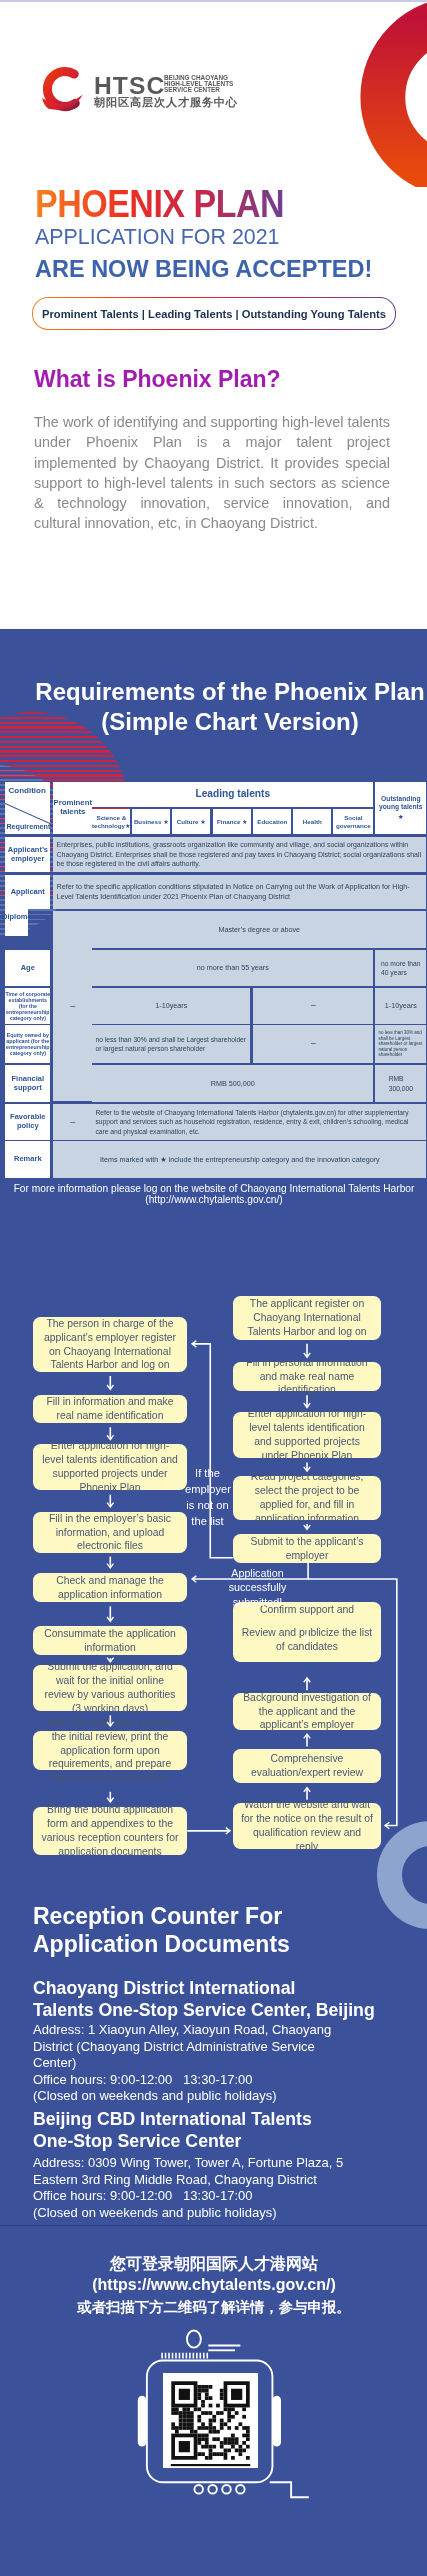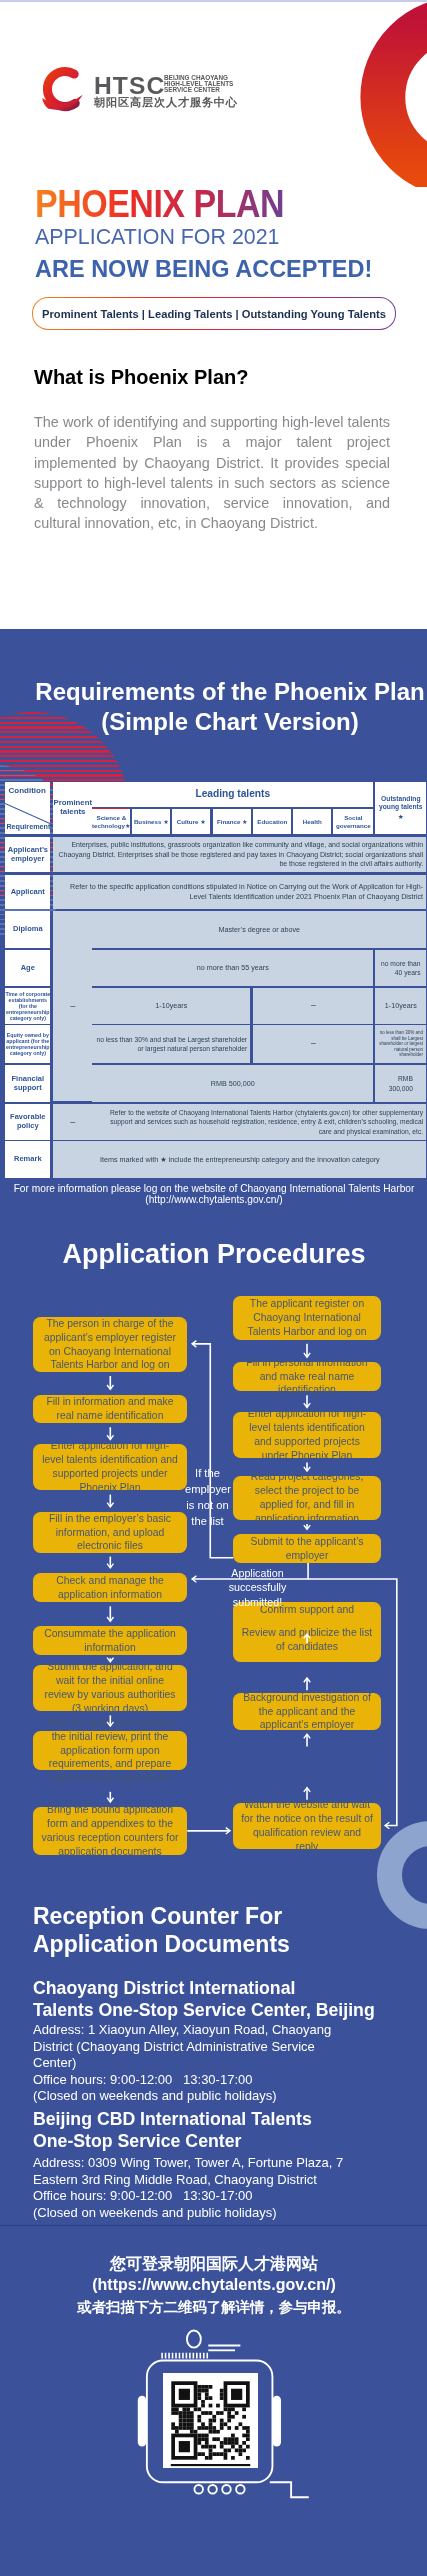--- a/index.html
+++ b/index.html
@@ -23,44 +23,44 @@
     background:linear-gradient(90deg,#f58220 0%,#ee2c24 38%,#c12a4e 68%,#6f3f93 100%);
     -webkit-background-clip:text;background-clip:text;color:transparent;}
   .hero-sub1{left:35px;top:225px;font-size:21.4px;font-weight:500;color:#4768ae;}
   .hero-sub2{left:35px;top:256px;font-size:23.5px;font-weight:800;color:#3d63ad;}
   .tagpill{left:32px;top:297px;width:362px;height:31px;border-radius:16px;
     background:linear-gradient(#fff,#fff) padding-box,
                linear-gradient(90deg,#f58220,#ee2c24,#c12a4e,#6f3f93) border-box;
     border:1.6px solid transparent;display:flex;align-items:center;justify-content:center;
     font-size:11.2px;font-weight:700;color:#1c3050;}
 
-  .about-h{left:34px;top:366px;font-size:20px;font-weight:800;color:#000000;}
+  .about-h{left:34px;top:366px;font-size:23px;font-weight:800;color:#a21caf;}
   .about-p{left:34px;top:412px;width:356px;font-size:14.4px;line-height:20.3px;color:#87898c;
     text-align:justify;}
 
   
   .blueband{left:0;top:629px;width:428px;height:1947px;background:#3b529a;}
   .stripes-red{left:-64px;top:712px;width:193px;height:193px;border-radius:50%;
     background:repeating-linear-gradient(#d6203c 0 2.1px,transparent 2.1px 4.8px);z-index:1;}
   .stripes-blue{left:-91px;top:765px;width:171px;height:171px;border-radius:50%;
     background:repeating-linear-gradient(#5b74b5 0 1.6px,transparent 1.6px 4.8px);z-index:1;}
   .req-h{left:0;top:677px;width:428px;text-align:center;font-size:24px;line-height:30px;
     font-weight:800;color:#fff;z-index:2;padding-left:16px;}
 
   
   .tbl{left:5.3px;top:782px;width:422px;height:396px;z-index:2;}
   .tl{position:absolute;background:#fff;color:#2e5498;font-weight:700;display:flex;
       align-items:center;justify-content:center;text-align:center;font-size:7.5px;line-height:1.15;}
   .tc{position:absolute;background:#c8d4e2;color:#2e4257;display:flex;align-items:center;
-      justify-content:center;text-align:right;font-size:7.2px;line-height:1.35;padding:0 3.2px;box-sizing:border-box;}
+      justify-content:center;text-align:left;font-size:7.2px;line-height:1.35;padding:0 3.2px;box-sizing:border-box;}
   .tfoot{left:0;top:1183px;width:428px;text-align:center;color:#fff;font-size:10.2px;z-index:2;}
 
   
   .proc-h{left:0;top:1239px;width:428px;text-align:center;font-size:27px;font-weight:800;color:#fff;z-index:2;}
-  .fbox{position:absolute;background:#eab308;border-radius:7.5px;color:#475772;
+  .fbox{position:absolute;background:#fef9c3;border-radius:7.5px;color:#475772;
     display:flex;align-items:center;justify-content:center;text-align:center;
     font-size:10.4px;line-height:1.33;padding:2.1px 7.5px;box-sizing:border-box;z-index:2;}
   .flabel{position:absolute;color:#fff;text-align:center;z-index:3;}
   .flow-svg{left:0;top:1284px;z-index:3;}
 
   .lightring{left:377px;top:1821px;width:108px;height:108px;border-radius:50%;
     border:25px solid #8da5ce;box-sizing:border-box;z-index:1;}
 
   
   .rec-h{left:33px;top:1902px;font-size:23px;line-height:28px;font-weight:800;color:#fff;z-index:2;}
@@ -141,21 +141,21 @@
       <span>Outstanding young talents</span>
       <span style="margin-top:2.1px">★</span>
     </div>
 
     <div class="tl" style="left:0;top:55px;width:45px;height:35px">Applicant’s employer</div>
     <div class="tc" style="left:48px;top:55px;width:373px;height:35px;font-size:7px">Enterprises, public institutions, grassroots organization like community and village, and social organizations within Chaoyang District. Enterprises shall be those registered and pay taxes in Chaoyang District; social organizations shall be those registered in the civil affairs authority.</div>
 
     <div class="tl" style="left:0;top:93px;width:45px;height:34px">Applicant</div>
     <div class="tc" style="left:48px;top:93px;width:373px;height:34px">Refer to the specific application conditions stipulated in Notice on Carrying out the Work of Application for High-Level Talents Identification under 2021 Phoenix Plan of Chaoyang District</div>
 
-    <div class="tl" style="left:0;top:129px;width:45px;height:37px">Diploma</div>
+    <div class="tl" style="left:0;top:117px;width:23px;height:37px">Diploma</div>
     <div class="tc" style="left:48px;top:129px;width:39px;height:190px;font-size:9px">–</div>
     <div class="tc" style="left:87px;top:129px;width:334px;height:37px">Master’s degree or above</div>
 
     <div class="tl" style="left:0;top:168px;width:45px;height:36px">Age</div>
     <div class="tc" style="left:87px;top:168px;width:281px;height:36px">no more than 55 years</div>
     <div class="tc pre" style="left:370px;top:168px;width:51px;height:36px;font-size:6.7px">no more than
 40 years</div>
 
     <div class="tl" style="left:0;top:206px;width:45px;height:36px;font-size:5.3px">Time of corporate establishments (for the entrepreneurship category only)</div>
     <div class="tc" style="left:87px;top:206px;width:158px;height:36px">1-10years</div>
@@ -175,21 +175,20 @@
     <div class="tl" style="left:0;top:322px;width:45px;height:36px">Favorable policy</div>
     <div class="tc" style="left:48px;top:322px;width:39px;height:36px;font-size:9px">–</div>
     <div class="tc" style="left:87px;top:322px;width:334px;height:36px;font-size:6.7px">Refer to the website of Chaoyang International Talents Harbor (chytalents.gov.cn) for other supplementary support and services such as household registration, residence, entry &amp; exit, children’s schooling, medical care and physical examination, etc.</div>
 
     <div class="tl" style="left:0;top:359px;width:45px;height:37px">Remark</div>
     <div class="tc" style="left:48px;top:359px;width:373px;height:37px">Items marked with ★ include the entrepreneurship category and the innovation category</div>
   </div>
 
   <div class="abs tfoot">For more information please log on the website of Chaoyang International Talents Harbor (http://www.chytalents.gov.cn/)</div>
 
-  <div class="abs proc-h">Application Procedures</div>
 
   <div class="abs lightring"></div>
 
   <svg class="abs flow-svg" width="428" height="588" viewBox="0 0 800 1100">
     <defs>
       <marker id="arw" markerWidth="16" markerHeight="16" refX="9" refY="7" orient="auto" markerUnits="userSpaceOnUse">
         <path d="M2,1 L10,7 L2,13" fill="none" stroke="#ffffff" stroke-width="2.6"></path>
       </marker>
     </defs>
     <g stroke="#ffffff" stroke-width="3" fill="none" marker-end="url(#arw)">
@@ -227,38 +226,39 @@
   <div class="fbox" style="left:33px;top:1807px;width:154px;height:48px">Bring the bound application form and appendixes to the various reception counters for application documents</div>
 
   <div class="fbox" style="left:233px;top:1296px;width:148px;height:44px">The applicant register on Chaoyang International Talents Harbor and log on</div>
   <div class="fbox" style="left:233px;top:1362px;width:148px;height:29px">Fill in personal information and make real name identification</div>
   <div class="fbox" style="left:233px;top:1412px;width:148px;height:46px">Enter application for high-level talents identification and supported projects under Phoenix Plan</div>
   <div class="fbox" style="left:233px;top:1476px;width:148px;height:44px">Read project categories, select the project to be applied for, and fill in application information</div>
   <div class="fbox" style="left:233px;top:1534px;width:148px;height:29px">Submit to the applicant’s employer</div>
   <div class="fbox" style="left:233px;top:1602px;width:148px;height:30px">Confirm support and implement policies</div>
   <div class="fbox" style="left:233px;top:1618px;width:148px;height:44px">Review and publicize the list of candidates</div>
   <div class="fbox" style="left:233px;top:1693px;width:148px;height:37px">Background investigation of the applicant and the applicant’s employer</div>
+  <div class="fbox" style="left:233px;top:1749px;width:148px;height:34px">Comprehensive evaluation/expert review</div>
   <div class="fbox" style="left:233px;top:1803px;width:148px;height:46px">Watch the website and wait for the notice on the result of qualification review and reply</div>
 
   <div class="flabel" style="left:185px;top:1465px;width:45px;font-size:11.2px;line-height:16px">If the employer is not on the list</div>
   <div class="flabel" style="left:204px;top:1566px;width:107px;font-size:10.7px;line-height:14.4px">Application successfully submitted!</div>
 
   <div class="abs rec-h pre">Reception Counter For
 Application Documents</div>
   <div class="cname pre" style="top:1977px">Chaoyang District International
 Talents One-Stop Service Center, Beijing</div>
   <div class="cdet" style="top:2022px">
     <div>Address: 1 Xiaoyun Alley, Xiaoyun Road, Chaoyang District (Chaoyang District Administrative Service Center)</div>
     <div class="prew">Office hours: 9:00-12:00   13:30-17:00</div>
     <div>(Closed on weekends and public holidays)</div>
   </div>
   <div class="cname pre" style="top:2108px">Beijing CBD International Talents
 One-Stop Service Center</div>
   <div class="cdet" style="top:2155px">
-    <div>Address: 0309 Wing Tower, Tower A, Fortune Plaza, 7 Eastern 3rd Ring Middle Road, Chaoyang District</div>
+    <div>Address: 0309 Wing Tower, Tower A, Fortune Plaza, 5 Eastern 3rd Ring Middle Road, Chaoyang District</div>
     <div class="prew">Office hours: 9:00-12:00   13:30-17:00</div>
     <div>(Closed on weekends and public holidays)</div>
   </div>
 
   <div class="abs divline"></div>
   <div class="abs f1">您可登录朝阳国际人才港网站</div>
   <div class="abs f2">(https://www.chytalents.gov.cn/)</div>
   <div class="abs f3">或者扫描下方二维码了解详情，参与申报。</div>
 
   <svg class="abs" style="left:128px;top:2322px;width:182px;height:187px;z-index:2" viewBox="0 0 340 350">

